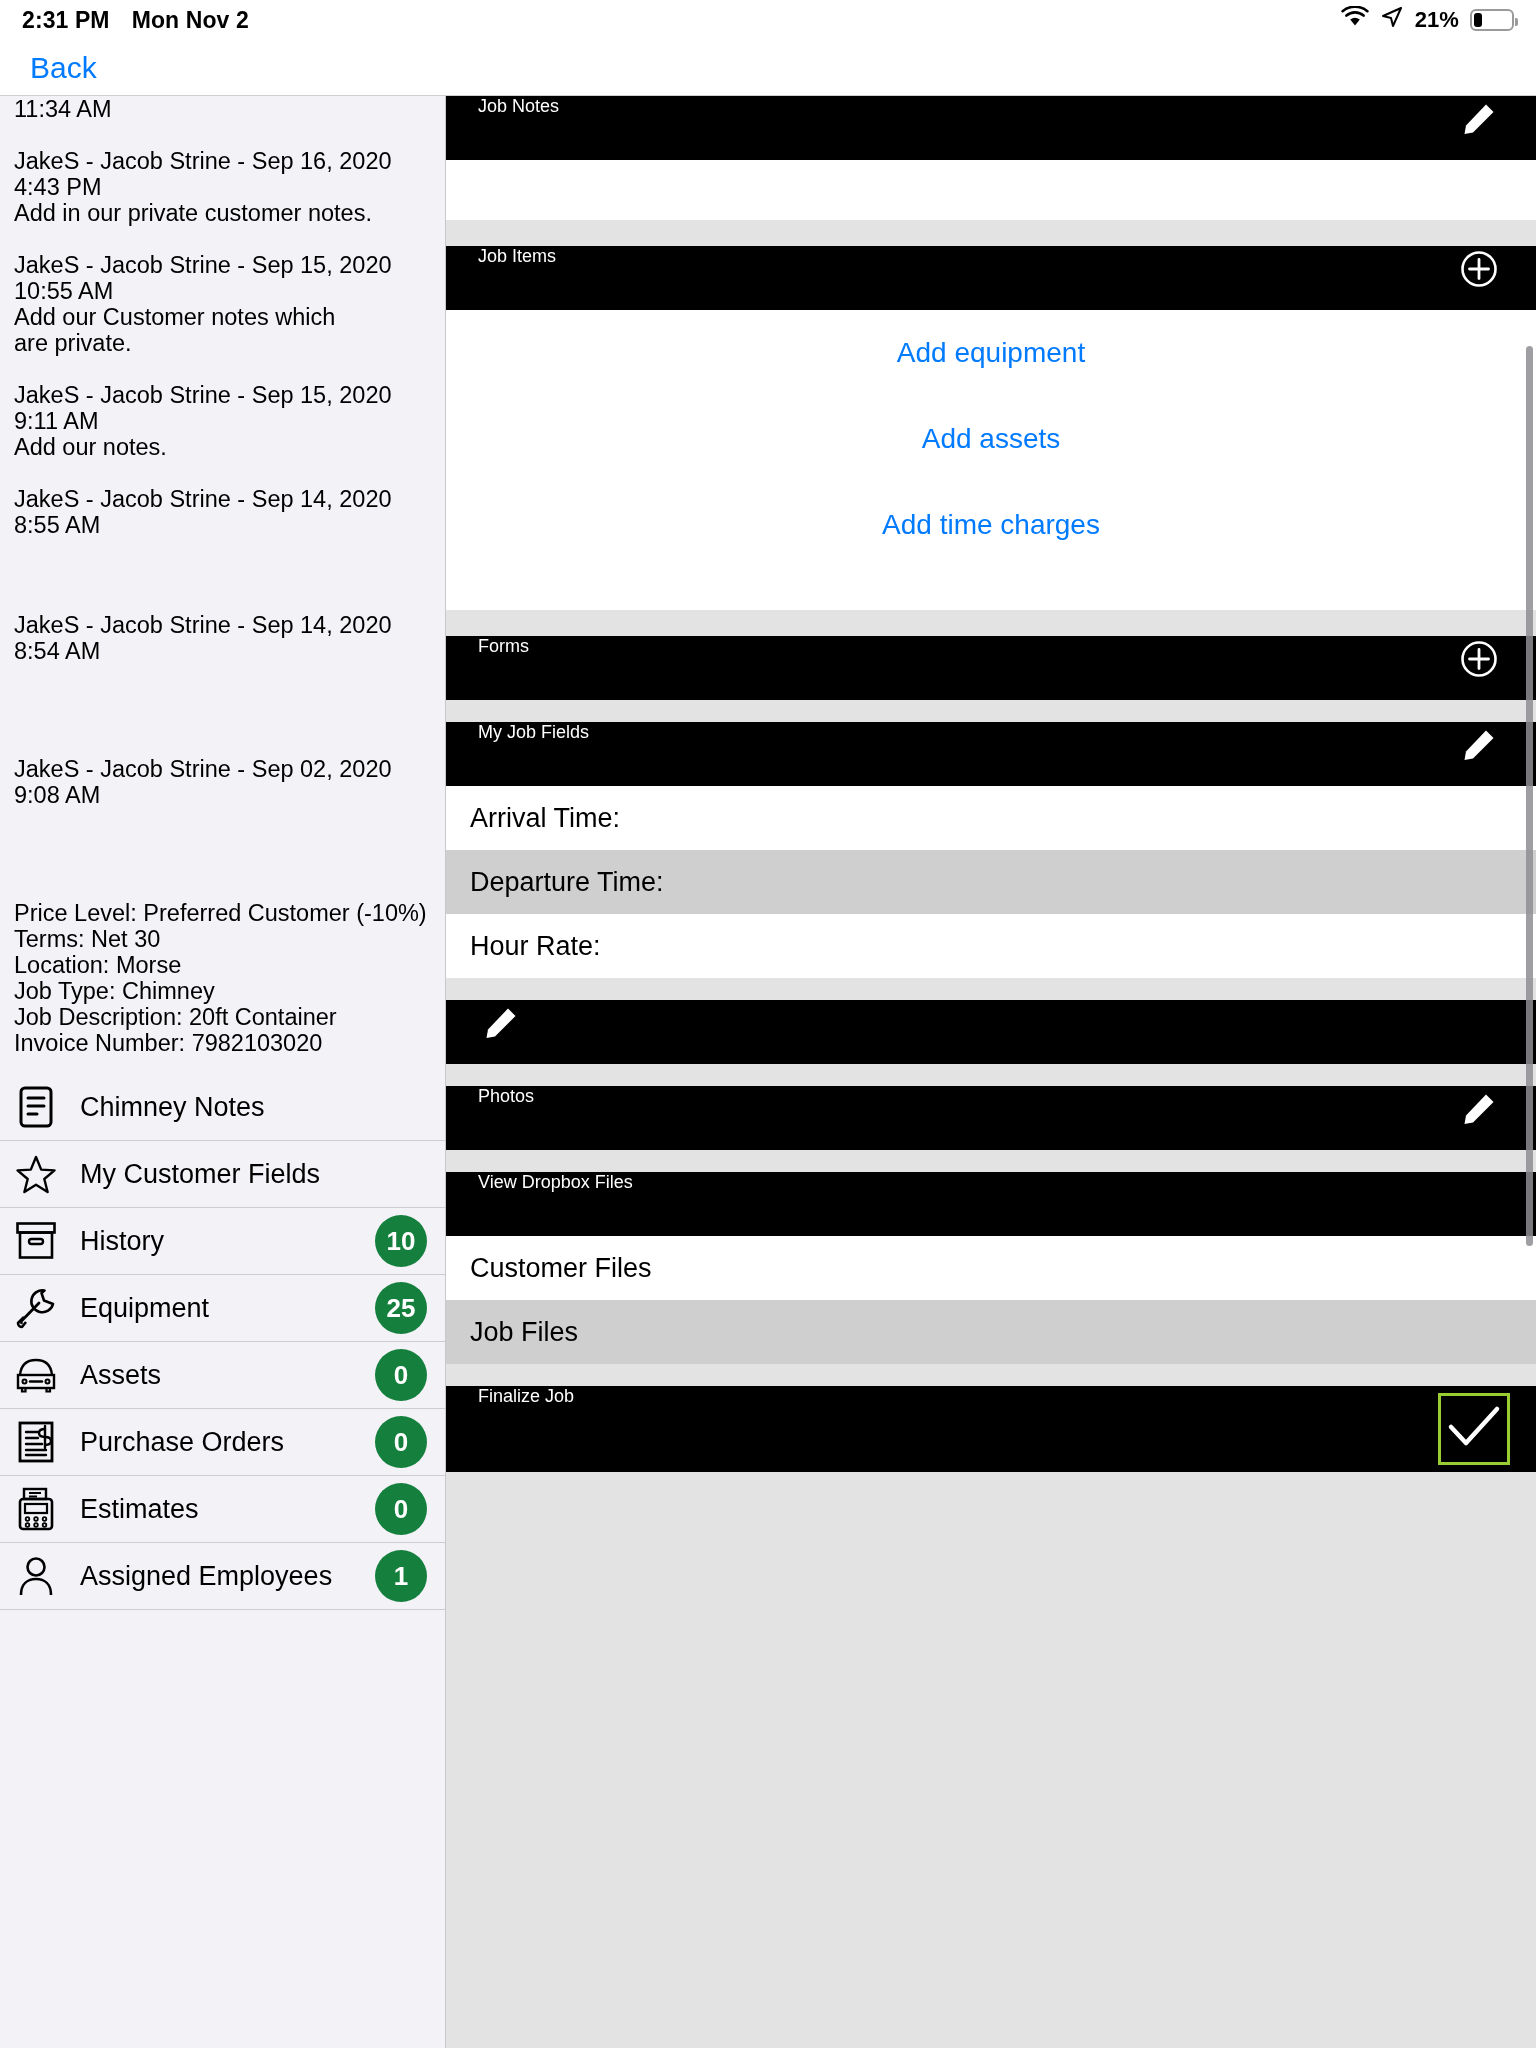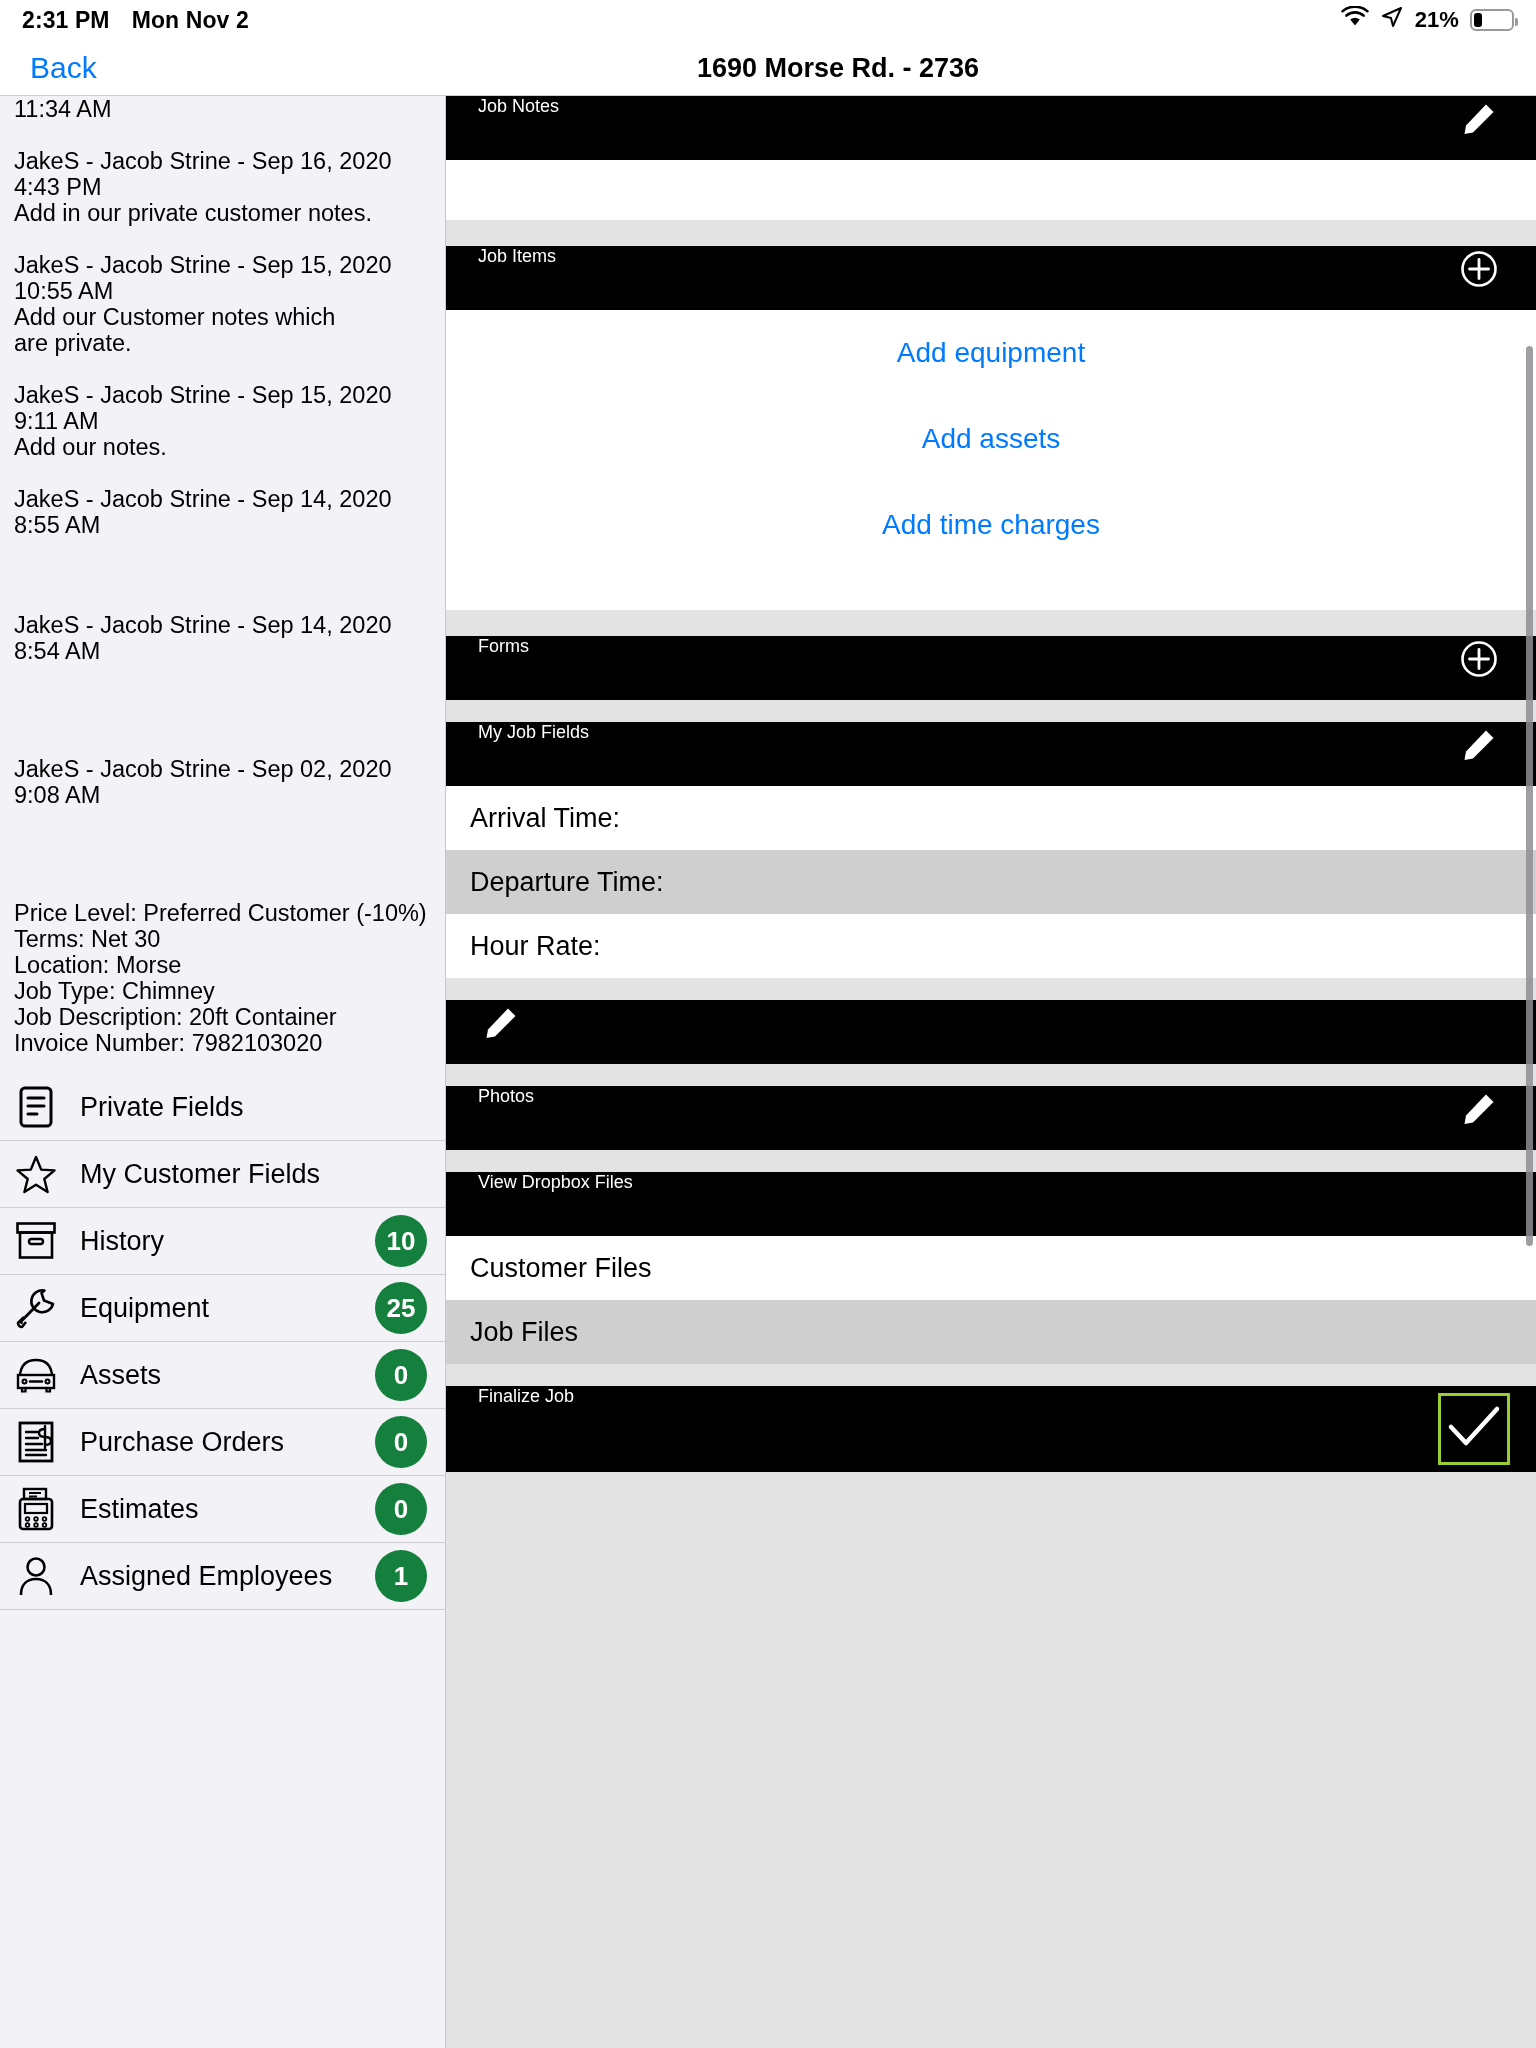--- a/index.html
+++ b/index.html
@@ -183,21 +183,20 @@
       </span>
       <span class="pct">21%</span>
       <span class="batt">
           <span class="batt-fill"></span>
         </span>
     </div>
   </div>
 
   <div class="navbar">
     <div class="back-btn">Back</div>
-    <div class="nav-title">1690 Morse Rd. - 2736</div>
   </div>
 
   <div class="split">
 
     <div class="left">
       <div class="notes-scroll">
 
         <div class="note-block">
           <div class="note-line">11:34 AM</div>
         </div>
@@ -258,21 +257,21 @@
 
         <div class="menu-item">
           <span class="mi-icon">
             <svg width="38" height="42" viewBox="0 0 38 42">
               <rect x="4" y="2" width="30" height="38" rx="4" fill="none" stroke="#000" stroke-width="3"></rect>
               <line x1="11" y1="12" x2="27" y2="12" stroke="#000" stroke-width="3" stroke-linecap="round"></line>
               <line x1="11" y1="20" x2="27" y2="20" stroke="#000" stroke-width="3" stroke-linecap="round"></line>
               <line x1="11" y1="28" x2="20" y2="28" stroke="#000" stroke-width="3" stroke-linecap="round"></line>
             </svg>
           </span>
-          <span class="mi-label">Private Fields</span>
+          <span class="mi-label">Chimney Notes</span>
         </div>
 
         <div class="menu-item">
           <span class="mi-icon">
             <svg width="42" height="42" viewBox="0 0 42 42">
               <path d="M21 4 L26.2 16.6 L39.5 17.4 L29.3 26 L32.6 39 L21 31.8 L9.4 39 L12.7 26 L2.5 17.4 L15.8 16.6 Z" fill="none" stroke="#000" stroke-width="2.4" stroke-linejoin="round"></path>
             </svg>
           </span>
           <span class="mi-label">My Customer Fields</span>
         </div>

